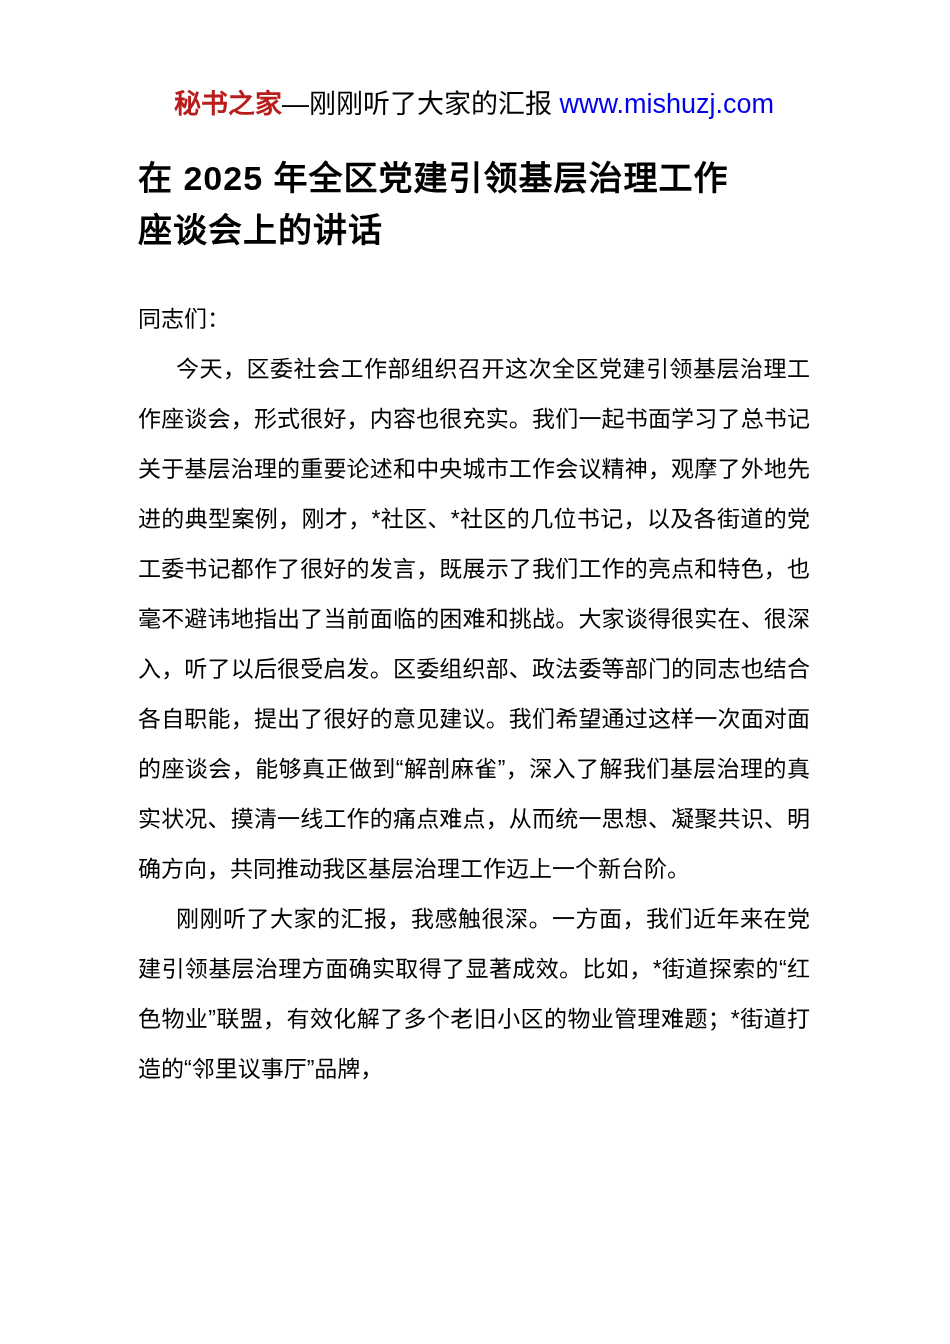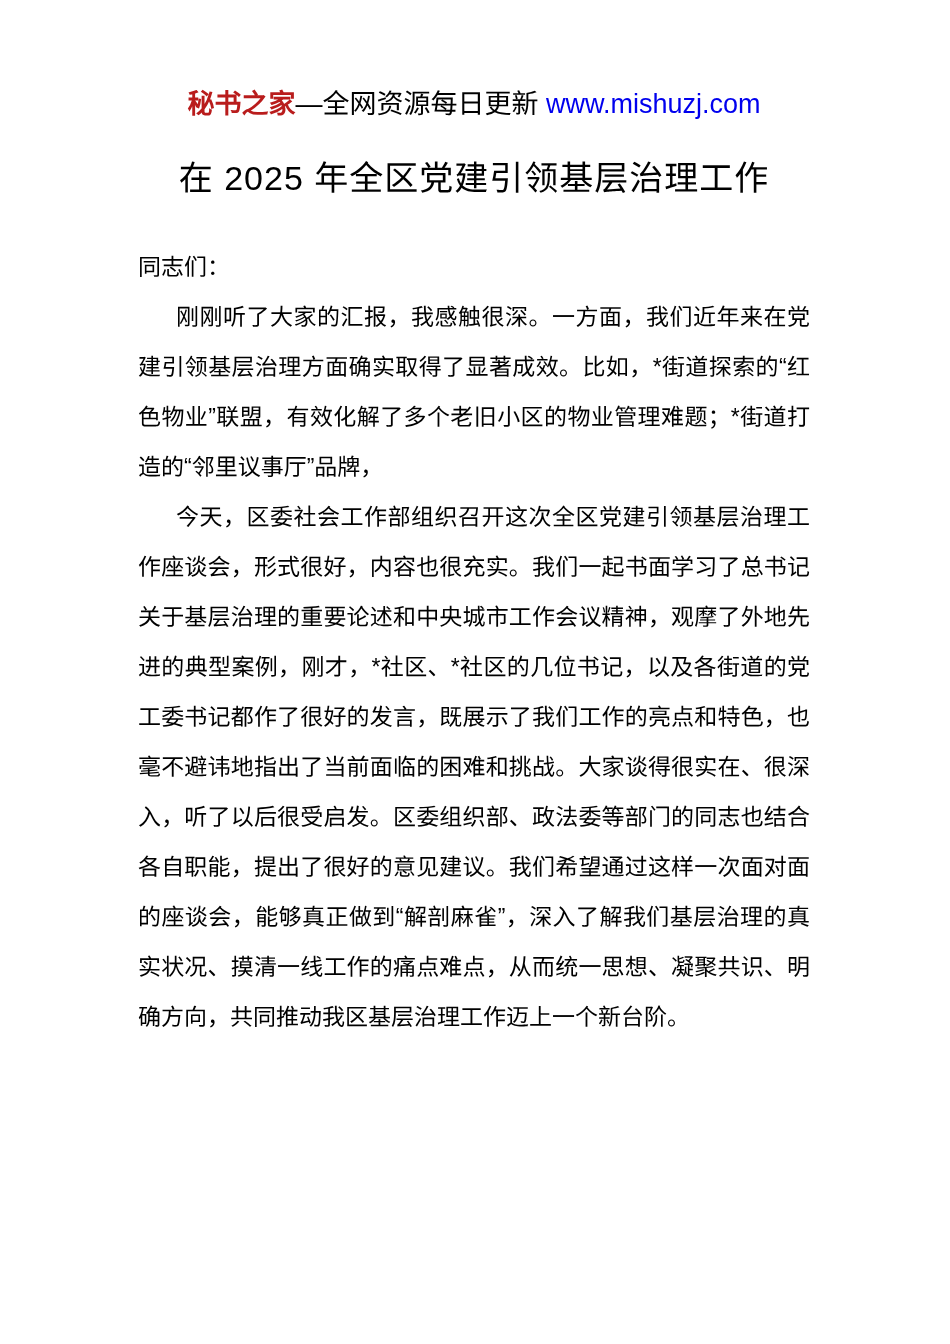--- a/index.html
+++ b/index.html
@@ -27,23 +27,22 @@
   }
   .doc-header .brand {
     font-weight: bold;
   }
   .doc-header .url {
     cursor: pointer;
   }
   .doc-title {
     margin: 30px 0 8px 0;
     font-size: 34px;
-    font-weight: normal;
+    font-weight: bold;
     line-height: 52px;
-    text-align: center;
     letter-spacing: 1px;
   }
   .doc-title .title-line {
     display: block;
   }
   .doc-body {
     margin-top: 38px;
     font-size: 23px;
     line-height: 50px;
     text-align: justify;
@@ -54,26 +53,27 @@
   .doc-body p.para {
     text-indent: 38px;
   }
 </style>
 </head>
 <body>
 
 <div class="page" style="background: rgb(255, 255, 255);">
 
   <div class="doc-header">
-    <span class="brand" style="color: #b91c1c;">秘书之家</span><span class="tagline" style="color: rgb(0, 0, 0);">—全网资源每日更新 </span><span class="url" style="color: rgb(0, 0, 238);">www.mishuzj.com</span>
+    <span class="brand" style="color: #b91c1c;">秘书之家</span><span class="tagline" style="color: rgb(0, 0, 0);">—刚刚听了大家的汇报 </span><span class="url" style="color: rgb(0, 0, 238);">www.mishuzj.com</span>
   </div>
 
   <h1 class="doc-title">
     <span class="title-line">在 2025 年全区党建引领基层治理工作</span>
+    <span class="title-line">座谈会上的讲话</span>
   </h1>
 
   <div class="doc-body">
     <p class="salutation">同志们：</p>
+    <p class="para">今天，区委社会工作部组织召开这次全区党建引领基层治理工作座谈会，形式很好，内容也很充实。我们一起书面学习了总书记关于基层治理的重要论述和中央城市工作会议精神，观摩了外地先进的典型案例，刚才，*社区、*社区的几位书记，以及各街道的党工委书记都作了很好的发言，既展示了我们工作的亮点和特色，也毫不避讳地指出了当前面临的困难和挑战。大家谈得很实在、很深入，听了以后很受启发。区委组织部、政法委等部门的同志也结合各自职能，提出了很好的意见建议。我们希望通过这样一次面对面的座谈会，能够真正做到“解剖麻雀”，深入了解我们基层治理的真实状况、摸清一线工作的痛点难点，从而统一思想、凝聚共识、明确方向，共同推动我区基层治理工作迈上一个新台阶。</p>
     <p class="para">刚刚听了大家的汇报，我感触很深。一方面，我们近年来在党建引领基层治理方面确实取得了显著成效。比如，*街道探索的“红色物业”联盟，有效化解了多个老旧小区的物业管理难题；*街道打造的“邻里议事厅”品牌，</p>
-    <p class="para">今天，区委社会工作部组织召开这次全区党建引领基层治理工作座谈会，形式很好，内容也很充实。我们一起书面学习了总书记关于基层治理的重要论述和中央城市工作会议精神，观摩了外地先进的典型案例，刚才，*社区、*社区的几位书记，以及各街道的党工委书记都作了很好的发言，既展示了我们工作的亮点和特色，也毫不避讳地指出了当前面临的困难和挑战。大家谈得很实在、很深入，听了以后很受启发。区委组织部、政法委等部门的同志也结合各自职能，提出了很好的意见建议。我们希望通过这样一次面对面的座谈会，能够真正做到“解剖麻雀”，深入了解我们基层治理的真实状况、摸清一线工作的痛点难点，从而统一思想、凝聚共识、明确方向，共同推动我区基层治理工作迈上一个新台阶。</p>
   </div>
 
 </div>
 
 </body></html>

